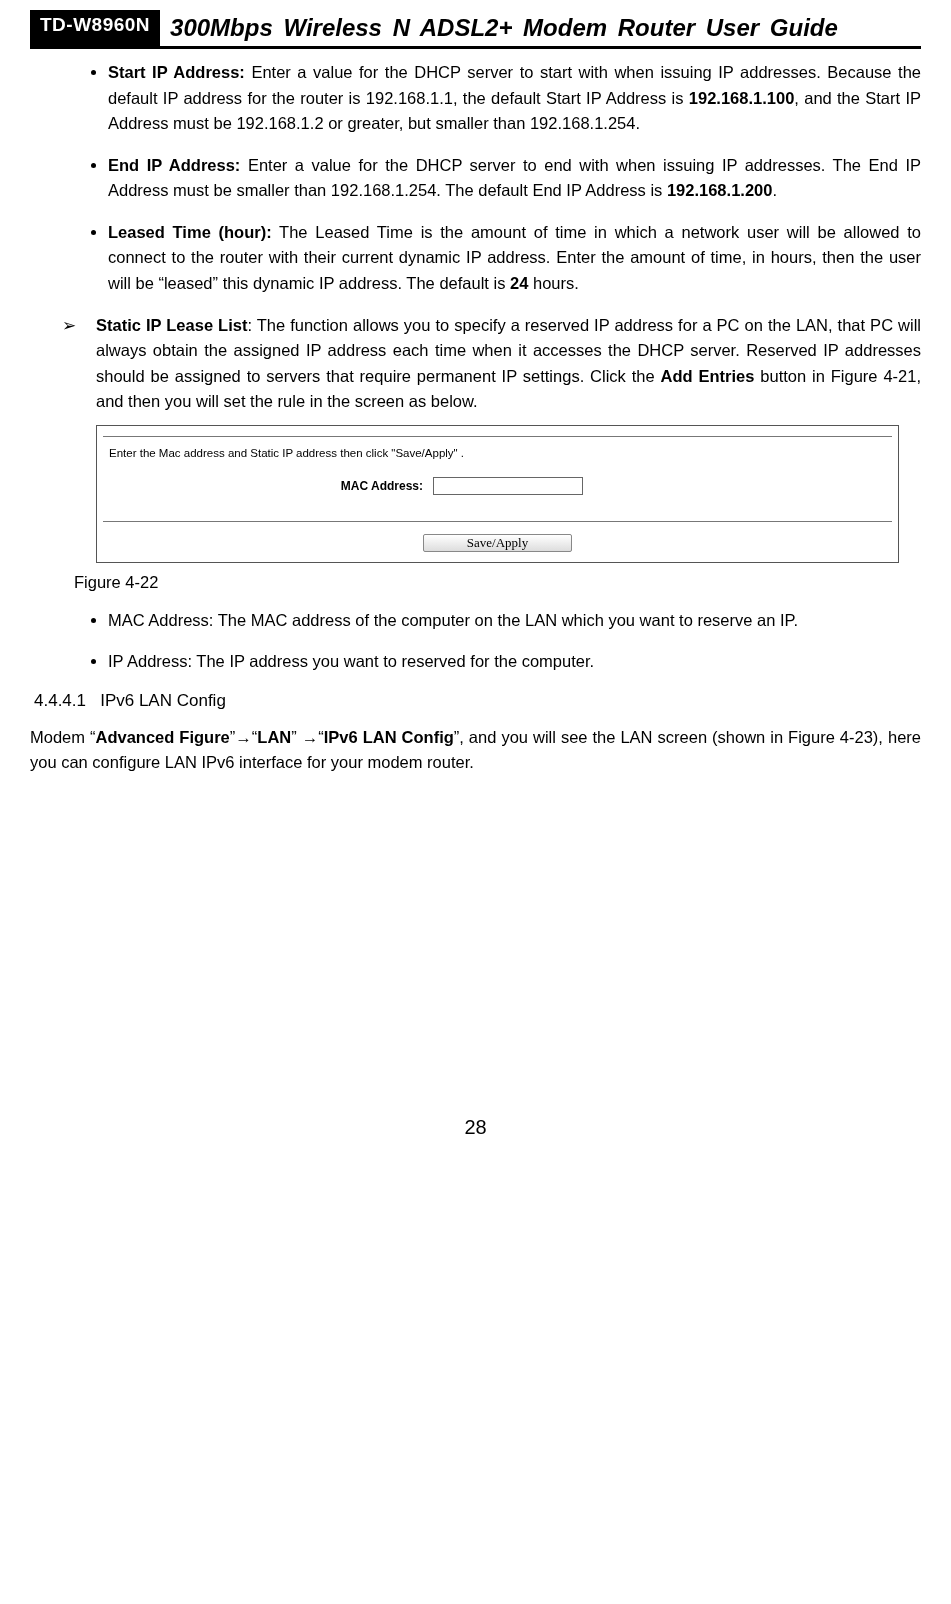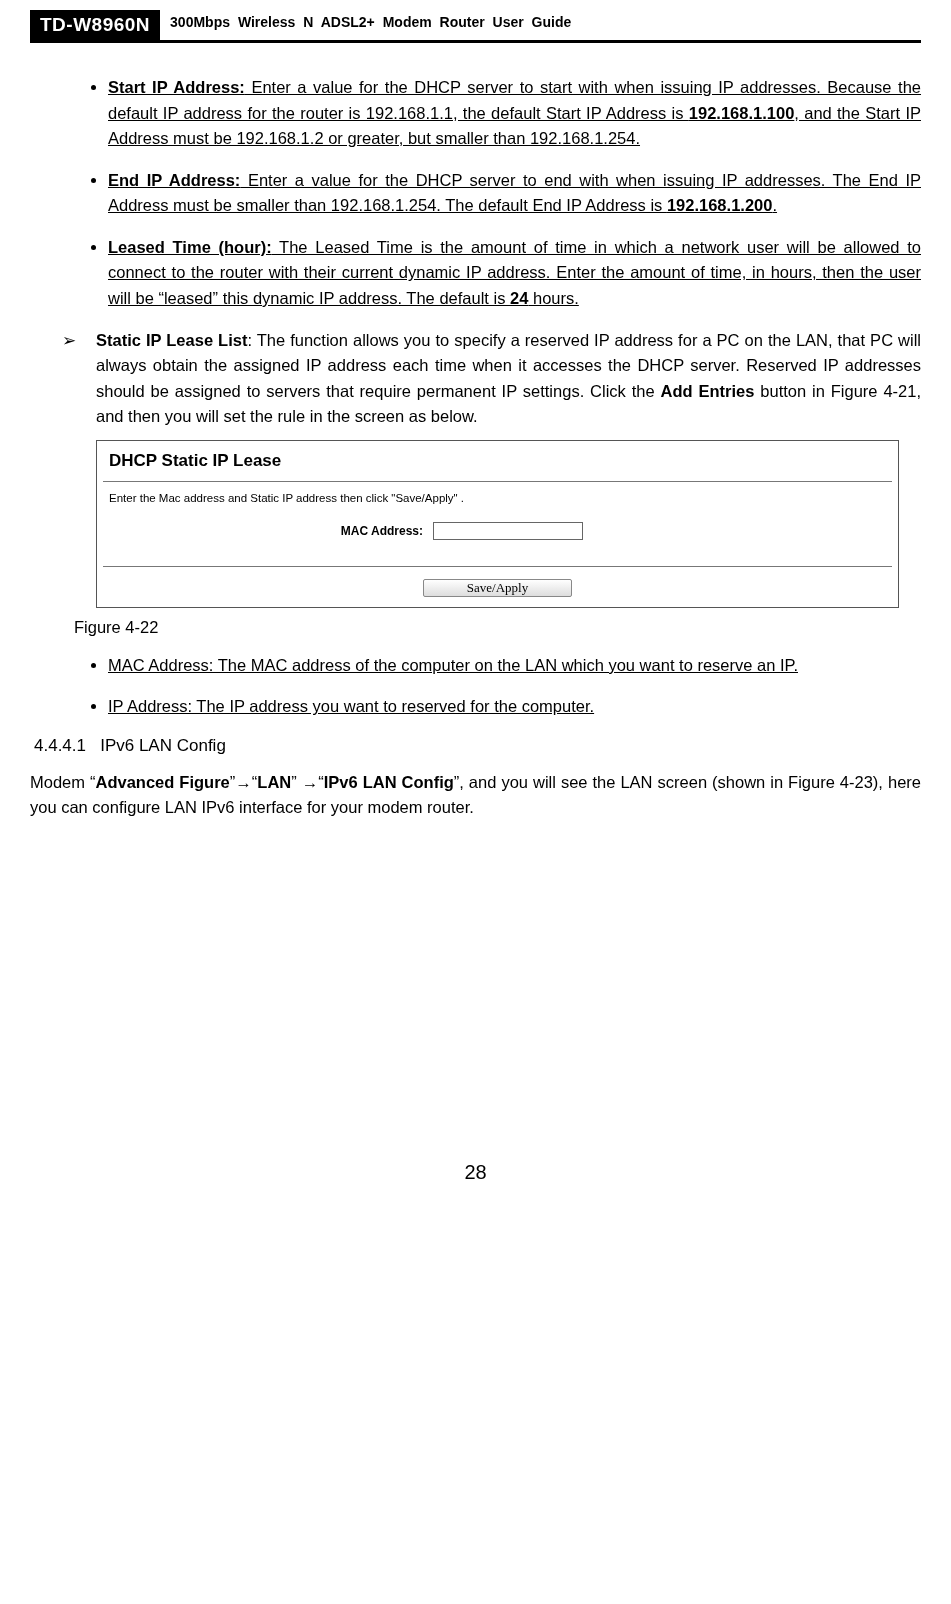--- a/index.html
+++ b/index.html
@@ -11,45 +11,45 @@
     margin: 0 auto;
     padding: 0;
   }
   .page {
     padding: 10px 30px 30px 30px;
   }
   .header-bar {
     display: flex;
     align-items: stretch;
     border-bottom: 3px solid #000;
-    margin-bottom: 32px;
+    margin-bottom: 11px;
     text-align: right;
   }
   .header-model {
     background: #000;
     color: #fff;
     font-weight: bold;
     font-size: 19px;
     padding: 4px 10px 4px 10px;
     letter-spacing: 0.5px;
   }
   .header-title {
     font-weight: bold;
-    font-size: 14px;
+    font-size: 24px;
     padding: 4px 0 4px 10px;
     word-spacing: 4px;
+    font-style: italic;
   }
   .content {
     padding: 0 0 0 44px;
   }
   ul.dots {
     list-style-type: disc;
     margin: 0 0 0 0;
     padding-left: 34px;
-    text-decoration: underline;
   }
   ul.dots > li {
     margin-bottom: 16px;
     text-align: justify;
   }
   .arrowed {
     position: relative;
     padding-left: 22px;
     text-align: justify;
   }
@@ -154,21 +154,20 @@
       <li>
         <b>Leased Time (hour):</b><span> The Leased Time is the amount of time in which a network user will be allowed to connect to the router with their current dynamic IP address. Enter the amount of time, in hours, then the user will be “leased” this dynamic IP address. The default is </span><b>24</b><span> hours.</span>
       </li>
     </ul>
 
     <div class="arrowed lh">
       <b>Static IP Lease List</b><span>: The function allows you to specify a reserved IP address for a PC on the LAN, that PC will always obtain the assigned IP address each time when it accesses the DHCP server. Reserved IP addresses should be assigned to servers that require permanent IP settings. Click the </span><b>Add Entries</b><span> button in Figure 4-21, and then you will set the rule in the screen as below.</span>
     </div>
 
     <div class="screenshot-box">
-      <div class="shot-title">DHCP Static IP Lease</div>
       <hr class="shot-hr">
       <div class="shot-instr">Enter the Mac address and Static IP address then click "Save/Apply" .</div>
 
       <div class="form-row">
         <div class="form-label">MAC Address:</div>
         <input class="form-input" type="text" value="" style="">
       </div>
 
       <hr class="shot-hr" style="margin-top:26px;">
       <div class="btn-row">

